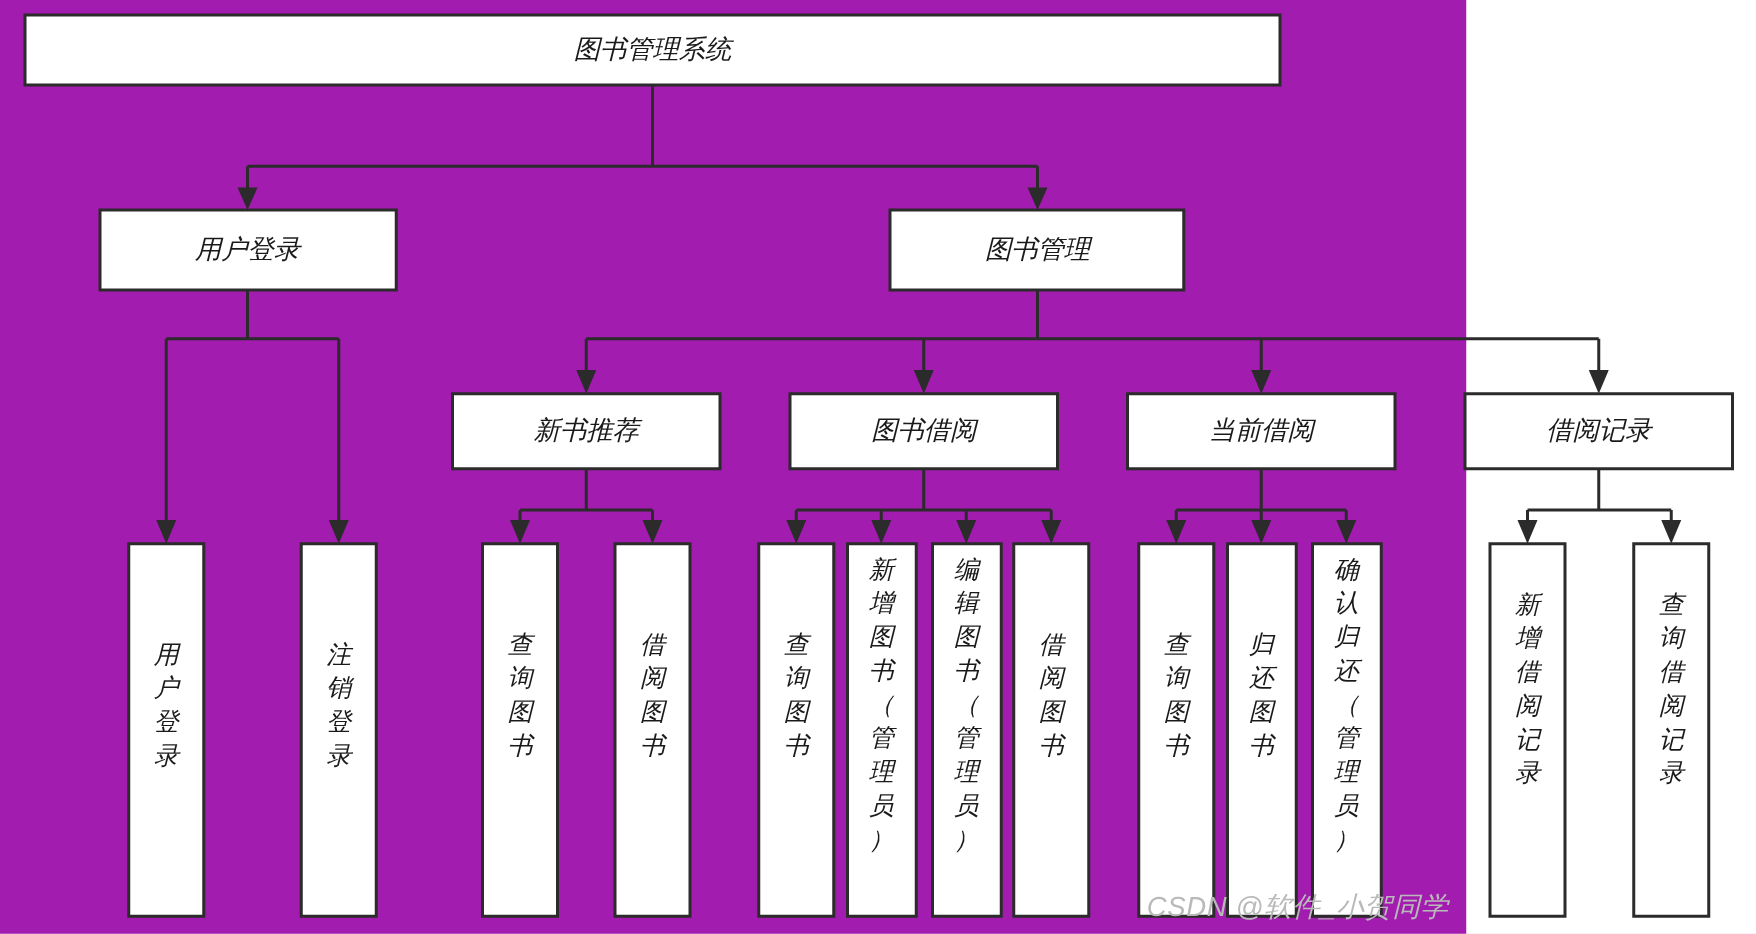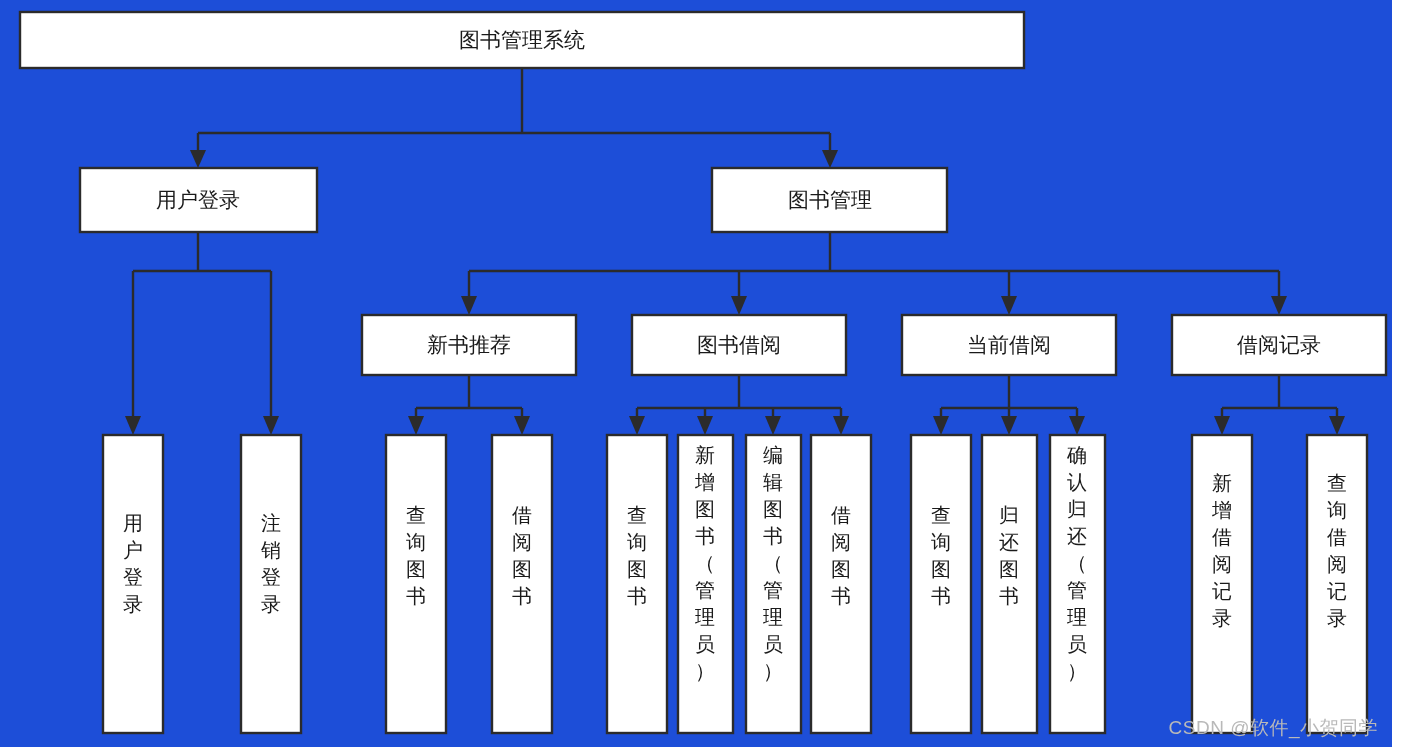--- a/index.html
+++ b/index.html
@@ -8,23 +8,24 @@
     background: #ffffff;
   }
   body {
     width: 1405px;
     height: 747px;
     font-family: "Liberation Sans", sans-serif;
     overflow: hidden;
   }
   #diagram-root {
     position: relative;
-    width: 1392px;
+    width: 1173px;
     height: 747px;
-    background: #1d4ed8;
+    background: #a21caf;
+    font-style: italic;
   }
   svg.diagram-canvas {
     position: absolute;
     top: 0;
     left: 0;
     width: 1405px;
     height: 747px;
   }
   .node-box {
     fill: #ffffff;
@@ -52,21 +53,21 @@
     font-family: "Liberation Sans", sans-serif;
     font-size: 20px;
     fill: #1a1a1a;
     text-anchor: middle;
   }
   .watermark-text {
     position: absolute;
     right: 14px;
     bottom: 6px;
     font-family: "Liberation Sans", sans-serif;
-    font-size: 19px;
+    font-size: 22px;
     color: #b9b9b9;
     letter-spacing: 0.5px;
     white-space: nowrap;
     user-select: none;
   }
 </style>
 </head>
 <body>
 
 <div id="diagram-root">

